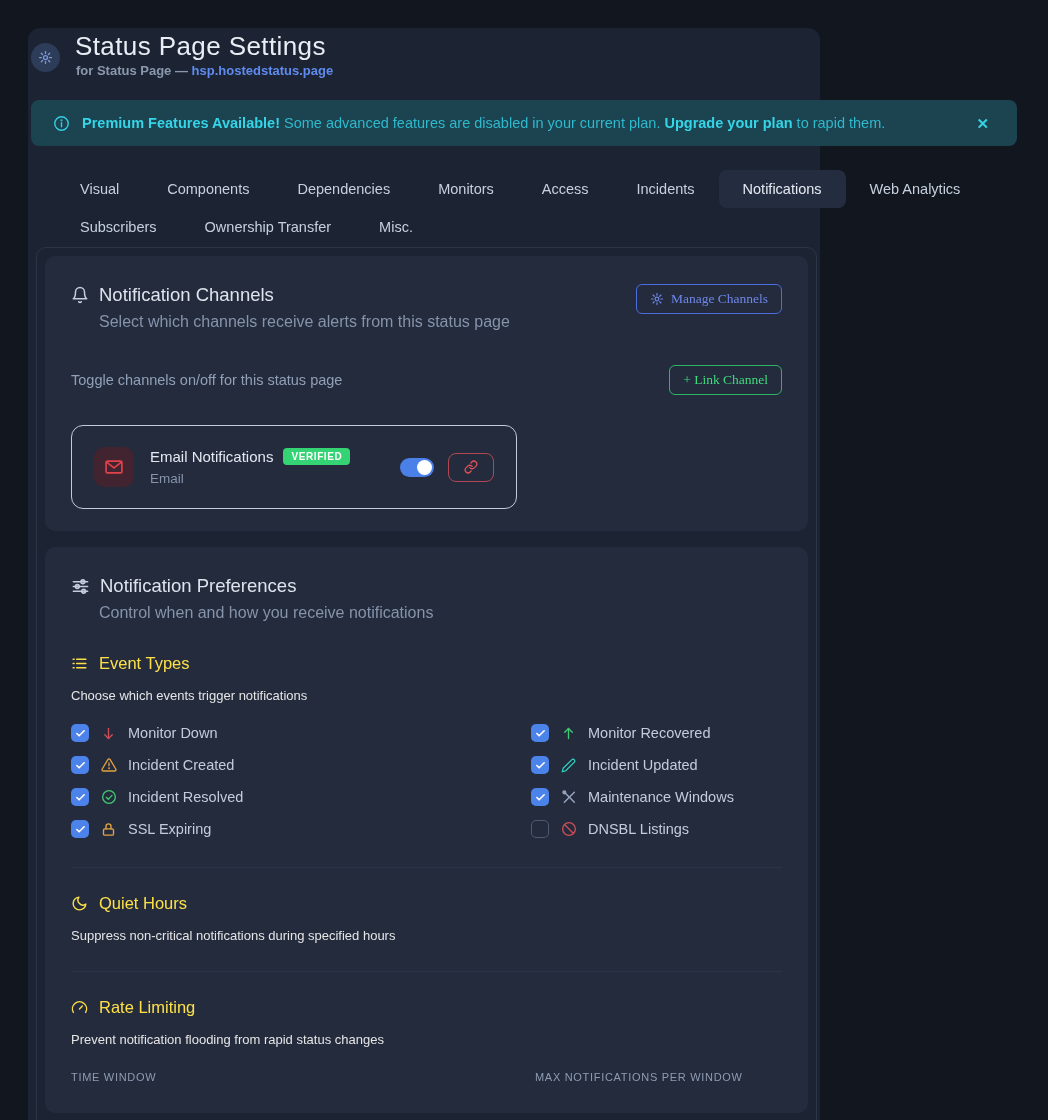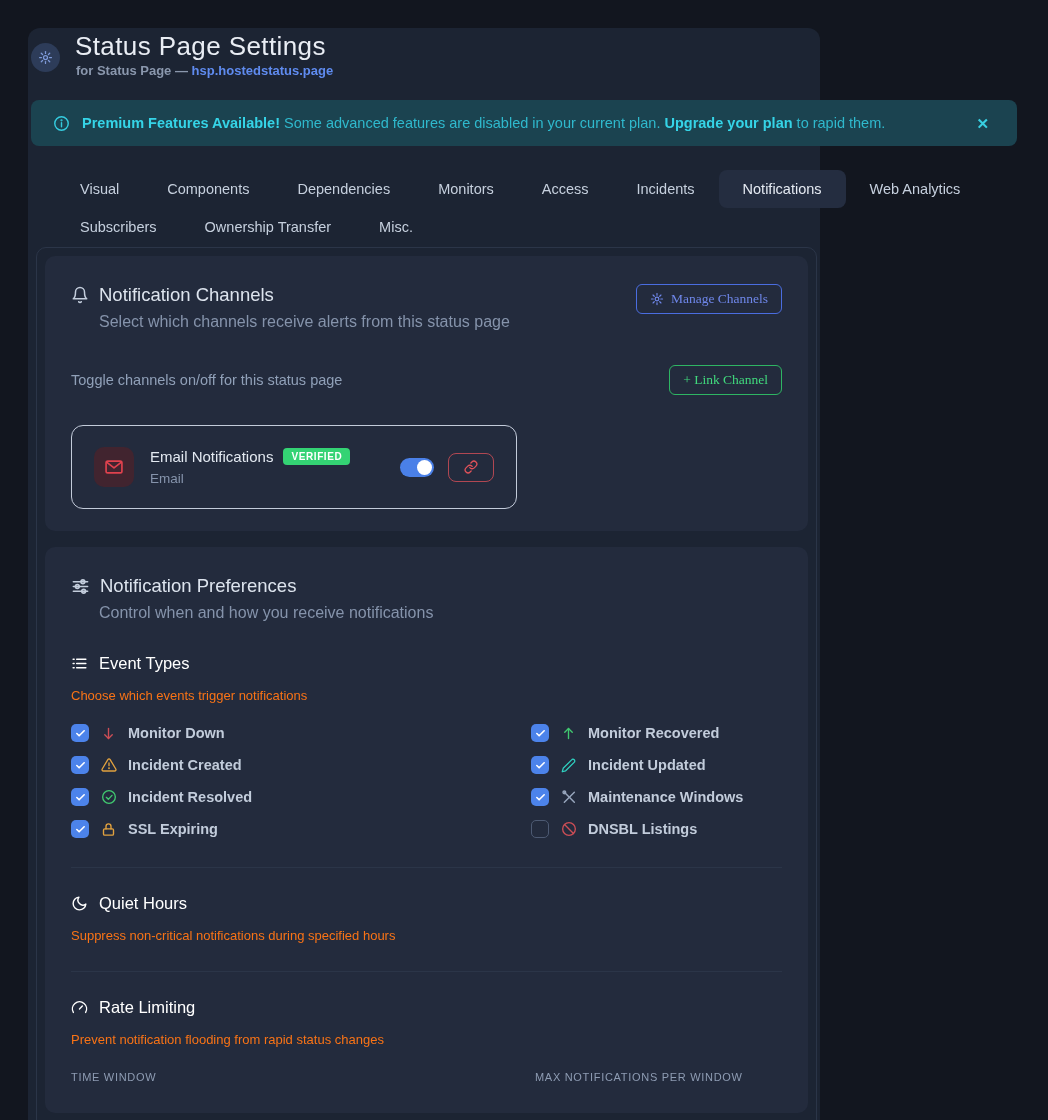--- a/index.html
+++ b/index.html
@@ -123,29 +123,28 @@
   }
   .unlink-btn {
     margin-left:14px; width:46px; height:29px; border-radius:8px;
     border:1px solid rgba(224,82,90,.75); color:#e0525a; background:transparent;
     display:flex; align-items:center; justify-content:center;
   }
 
   
   .subsec-title {
     display:flex; align-items:center; gap:11px;
-    font-size:16.5px; color:#ffffff;
-  }
-  .subsec-sub { font-size:13px; color:#f97316; margin-top:15px; }
+    font-size:16.5px; color:#fde047;
+  }
+  .subsec-sub { font-size:13px; color:#e5e5e5; margin-top:15px; }
   .divider { height:1px; background:#2b3548; margin:28px 0 26px 0; }
 
   .events-grid {
     margin-top:20px; display:grid; grid-template-columns:460px 1fr;
     row-gap:12px;
-    font-weight:bold;
   }
   .event-item { display:flex; align-items:center; gap:11px; height:20px; }
   .cbx {
     width:18px; height:18px; border-radius:5px; flex:none;
     display:flex; align-items:center; justify-content:center;
   }
   .cbx.checked { background:#4c83ea; color:#fff; }
   .cbx.unchecked { border:1.5px solid #4d5a73; background:transparent; }
   .event-item .ev-ic { display:flex; width:17px; justify-content:center; }
   .event-label { font-size:14.5px; color:#c2ccdb; }

